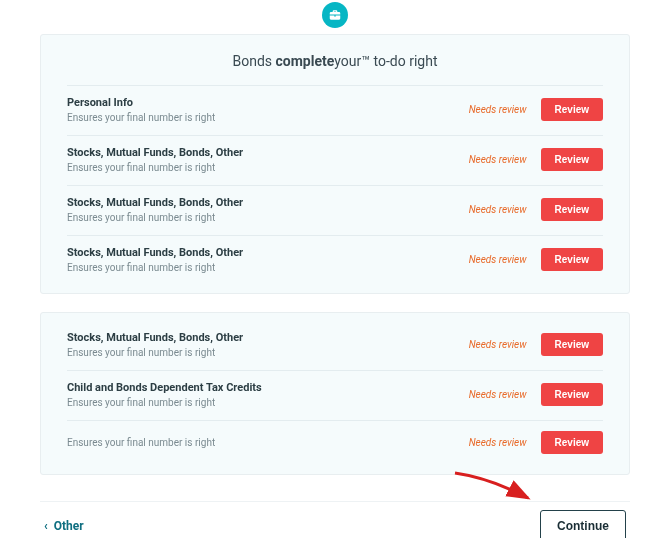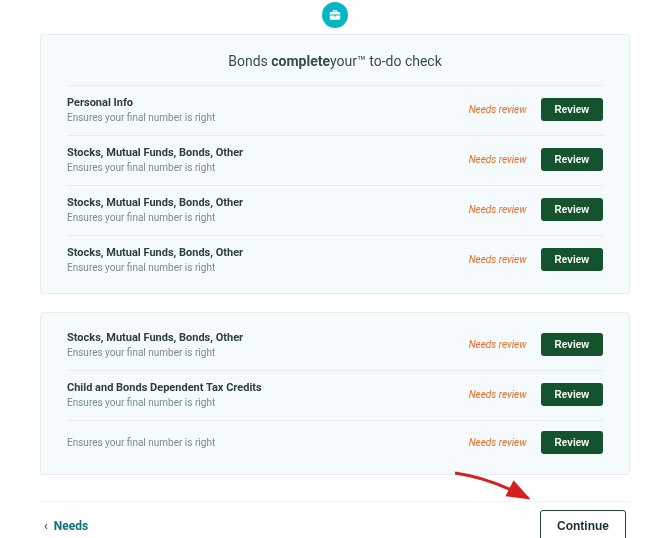--- a/index.html
+++ b/index.html
@@ -62,21 +62,21 @@
     color: #7a8a90;
   }
   .status {
     font-size: 10px;
     font-weight: 400;
     font-style: italic;
     color: #e86a2a;
     margin-right: 14px;
   }
   .review-btn {
-    background: #14532d;
+    background: #ef4444;
     color: #fff;
     border: none;
     border-radius: 3px;
     padding: 6px 14px;
     font-size: 10px;
     font-weight: 700;
     cursor: pointer;
     min-width: 62px;
     text-align: center;
   }
@@ -126,21 +126,21 @@
   <div class="headbadge">
     <div class="circle">
       <svg viewBox="0 0 24 24">
           <path d="M10 4h4a2 2 0 0 1 2 2v1h3a2 2 0 0 1 2 2v2H3V9a2 2 0 0 1 2-2h3V6a2 2 0 0 1 2-2zm0 3h4V6h-4v1zM3 13h8v1a1 1 0 0 0 1 1 1 1 0 0 0 1-1v-1h8v5a2 2 0 0 1-2 2H5a2 2 0 0 1-2-2v-5z"></path>
         </svg>
     </div>
   </div>
 
   <div class="card">
     <div class="card-title">
-      <span>Bonds </span><b><span>complete</span></b><span>your™</span><span> to-do check</span>
+      <span>Bonds </span><b><span>complete</span></b><span>your™</span><span> to-do right</span>
     </div>
 
     <div class="row">
       <div class="row-left">
         <div class="row-title">Personal Info</div>
         <div class="row-sub">Ensures your final number is right</div>
       </div>
       <div class="status">Needs review</div>
       <button class="review-btn">Review</button>
     </div>
@@ -197,21 +197,21 @@
         <div class="row-sub">Ensures your final number is right</div>
       </div>
       <div class="status">Needs review</div>
       <button class="review-btn">Review</button>
     </div>
   </div>
 
   <div class="footer">
     <div class="back">
       <span class="chev">‹</span>
-      <span>Needs</span>
+      <span>Other</span>
     </div>
     <button class="continue">Continue</button>
   </div>
 
 </div>
 
 <svg class="arrow" style="left:450px; top:468px;" width="90" height="50" viewBox="0 0 90 50">
   <defs>
     <marker id="ah" markerWidth="10" markerHeight="10" refX="7" refY="3" orient="auto">
       <path d="M0,0 L8,3 L0,6 Z" fill="#d81f1f"></path>

